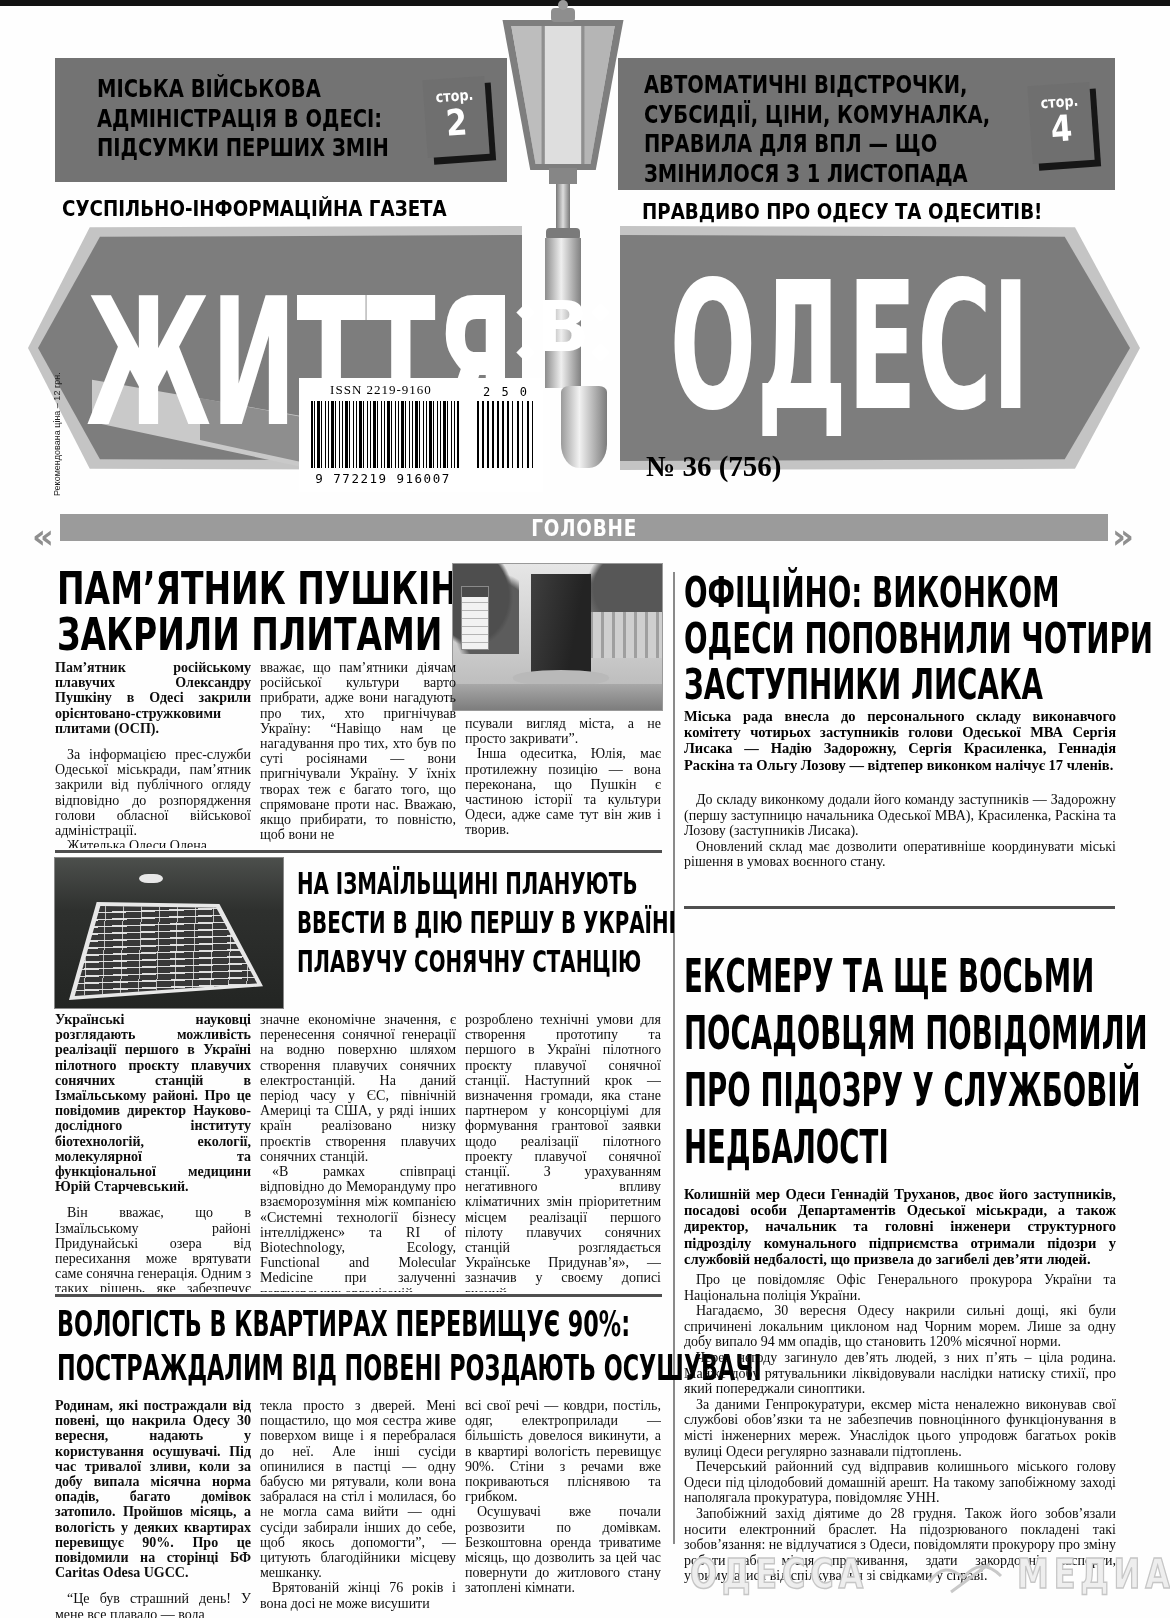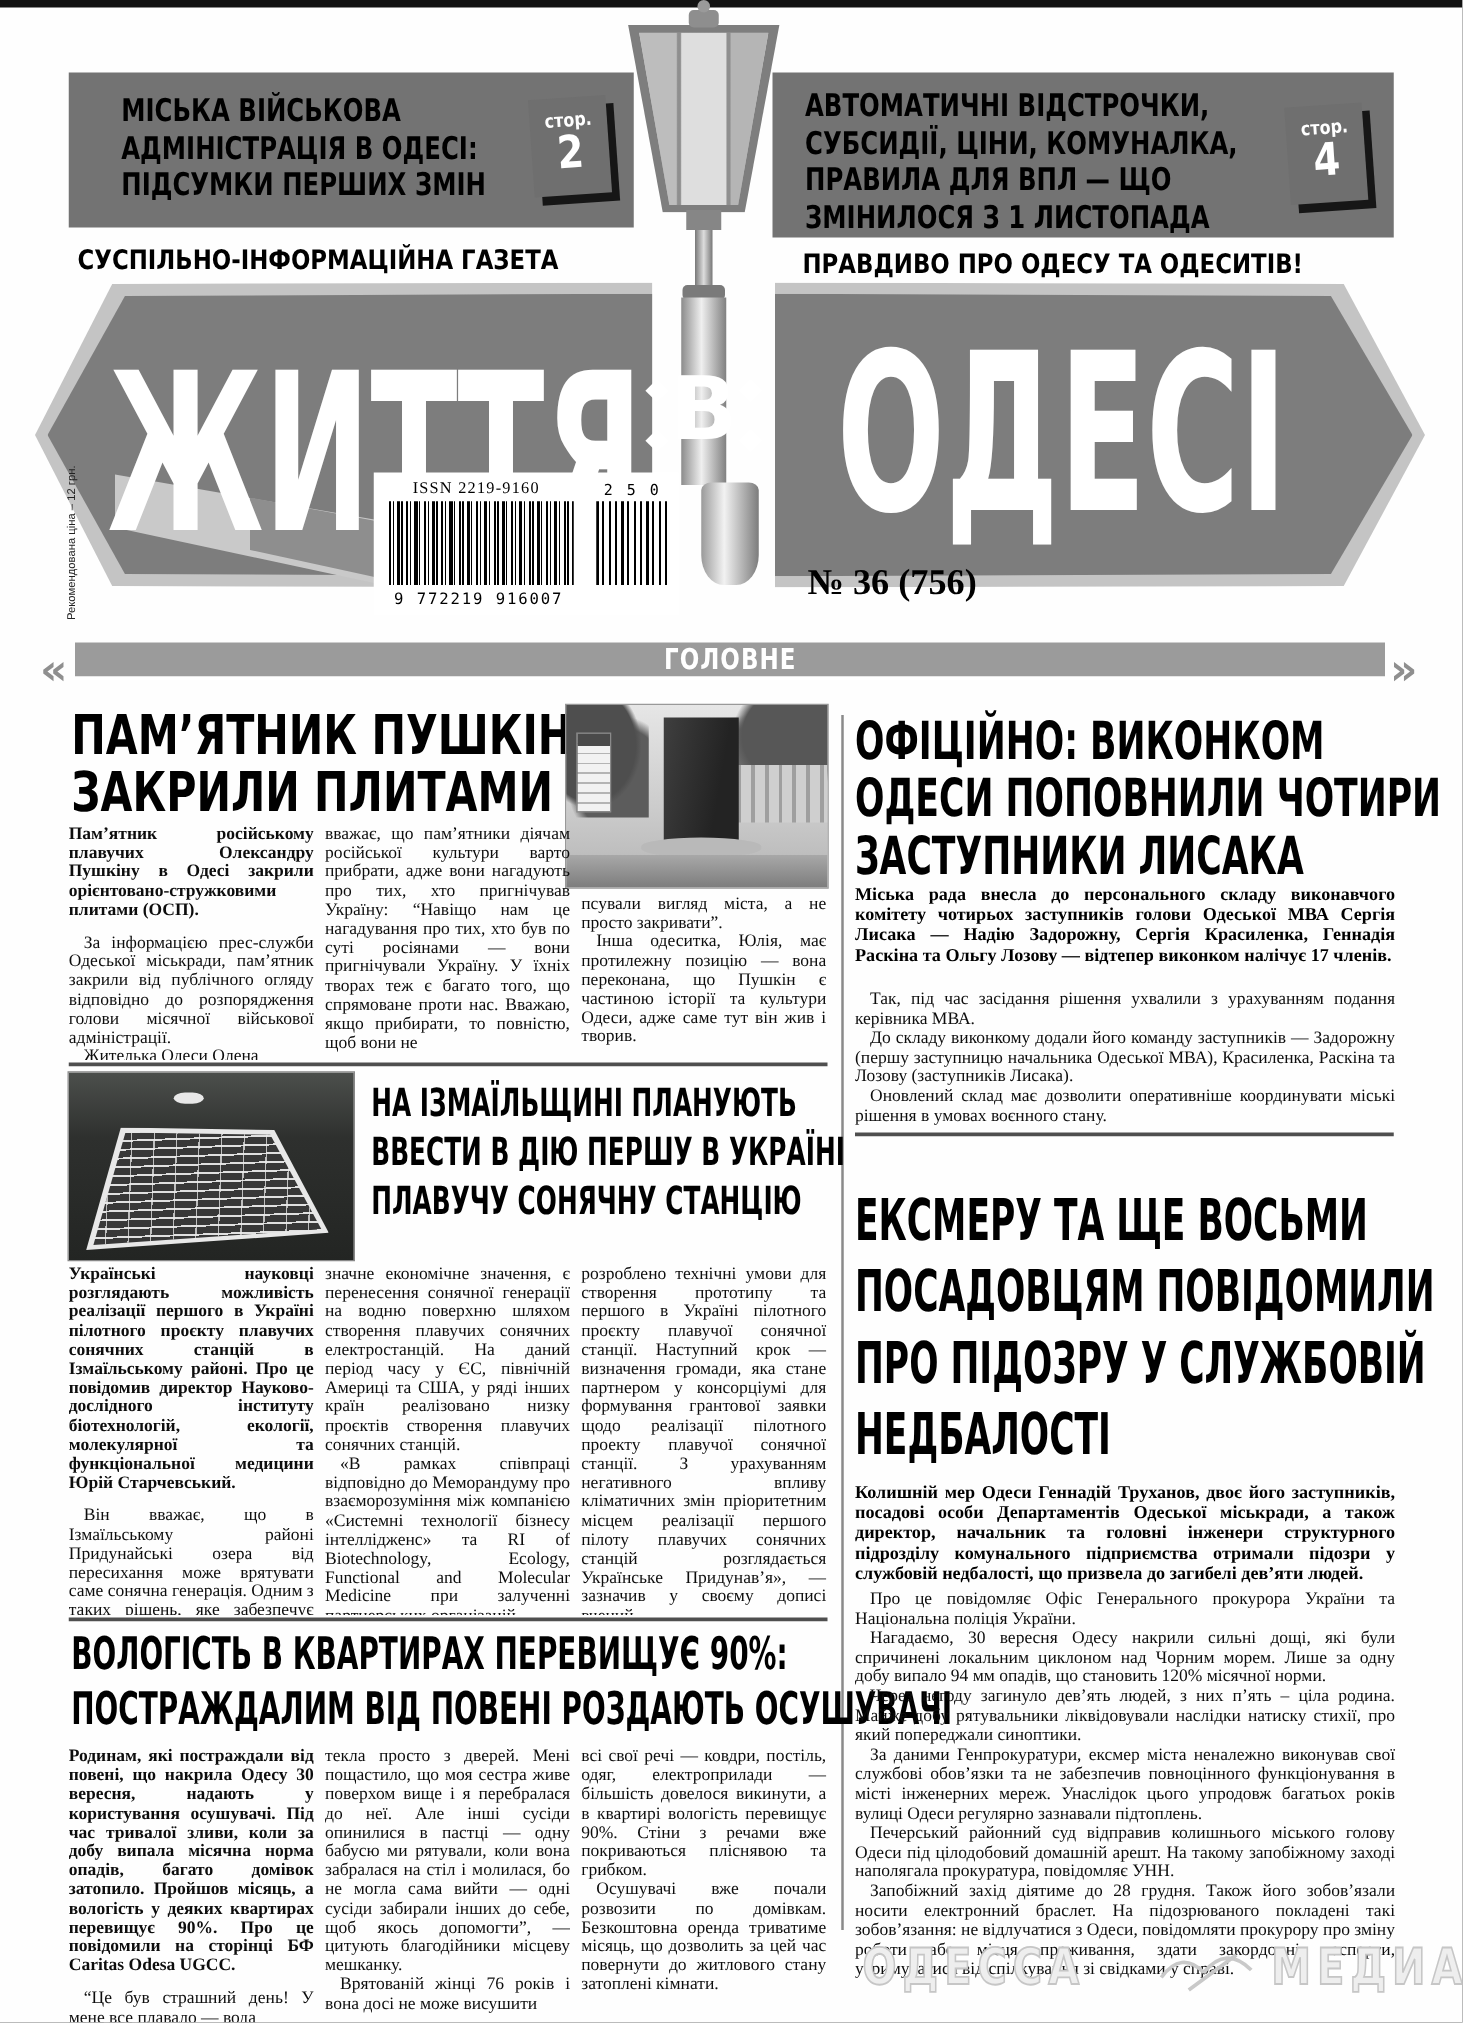--- a/index.html
+++ b/index.html
@@ -235,21 +235,21 @@
     <div class="p1-trees-l"></div>
     <div class="p1-trees-r"></div>
     <div class="p1-building"></div>
     <div class="p1-slab"></div>
     <div class="p1-base"></div>
     <div class="p1-steps"></div>
     <div class="p1-sign"></div>
   </div>
   <div class="body-col" style="left:55px;top:660px;height:188px;">
     <p class="lead noind">Пам’ятник російському плавучих Олександру Пушкіну в Одесі закрили орієнтовано-стружковими плитами (ОСП).</p>
-    <p class="gap">За інформацією прес-служби Одеської міськради, пам’ятник закрили від публічного огляду відповідно до розпорядження голови місячної військової адміністрації.</p>
+    <p class="gap">За інформацією прес-служби Одеської міськради, пам’ятник закрили від публічного огляду відповідно до розпорядження голови обласної військової адміністрації.</p>
     <p>Жителька Одеси Олена</p>
   </div>
   <div class="body-col" style="left:260px;top:660px;height:188px;">
     <p class="noind">вважає, що пам’ятники діячам російської культури варто прибрати, адже вони нагадують про тих, хто пригнічував Україну: “Навіщо нам це нагадування про тих, хто був по суті росіянами — вони пригнічували Україну. У їхніх творах теж є багато того, що спрямоване проти нас. Вважаю, якщо прибирати, то повністю, щоб вони не</p>
   </div>
   <div class="body-col" style="left:465px;top:716px;height:132px;">
     <p class="noind">псували вигляд міста, а не просто закривати”.</p>
     <p>Інша одеситка, Юлія, має протилежну позицію — вона переконана, що Пушкін є частиною історії та культури Одеси, адже саме тут він жив і творив.</p>
   </div>
 
@@ -296,21 +296,20 @@
     <p>Осушувачі вже почали розвозити по домівкам. Безкоштовна оренда триватиме місяць, що дозволить за цей час повернути до житлового стану затоплені кімнати.</p>
   </div>
 
   <div class="abs hl a2h sans">
     <span class="ln">ОФІЦІЙНО: ВИКОНКОМ</span>
     <span class="ln">ОДЕСИ ПОПОВНИЛИ ЧОТИРИ</span>
     <span class="ln">ЗАСТУПНИКИ ЛИСАКА</span>
   </div>
   <div class="rlead" style="left:684px;top:708px;">Міська рада внесла до персонального складу виконавчого комітету чотирьох заступників голови Одеської МВА Сергія Лисака — Надію Задорожну, Сергія Красиленка, Геннадія Раскіна та Ольгу Лозову — відтепер виконком налічує 17 членів.</div>
   <div class="rbody" style="left:684px;top:792px;">
-    <p>Так, під час засідання рішення ухвалили з урахуванням подання керівника МВА.</p>
     <p>До складу виконкому додали його команду заступників — Задорожну (першу заступницю начальника Одеської МВА), Красиленка, Раскіна та Лозову (заступників Лисака).</p>
     <p>Оновлений склад має дозволити оперативніше координувати міські рішення в умовах воєнного стану.</p>
   </div>
 
   <div class="abs hdiv" style="left:684px;top:906px;width:431px;"></div>
 
   <div class="abs hl a4h sans">
     <span class="ln">ЕКСМЕРУ ТА ЩЕ ВОСЬМИ</span>
     <span class="ln">ПОСАДОВЦЯМ ПОВІДОМИЛИ</span>
     <span class="ln">ПРО ПІДОЗРУ У СЛУЖБОВІЙ</span>

